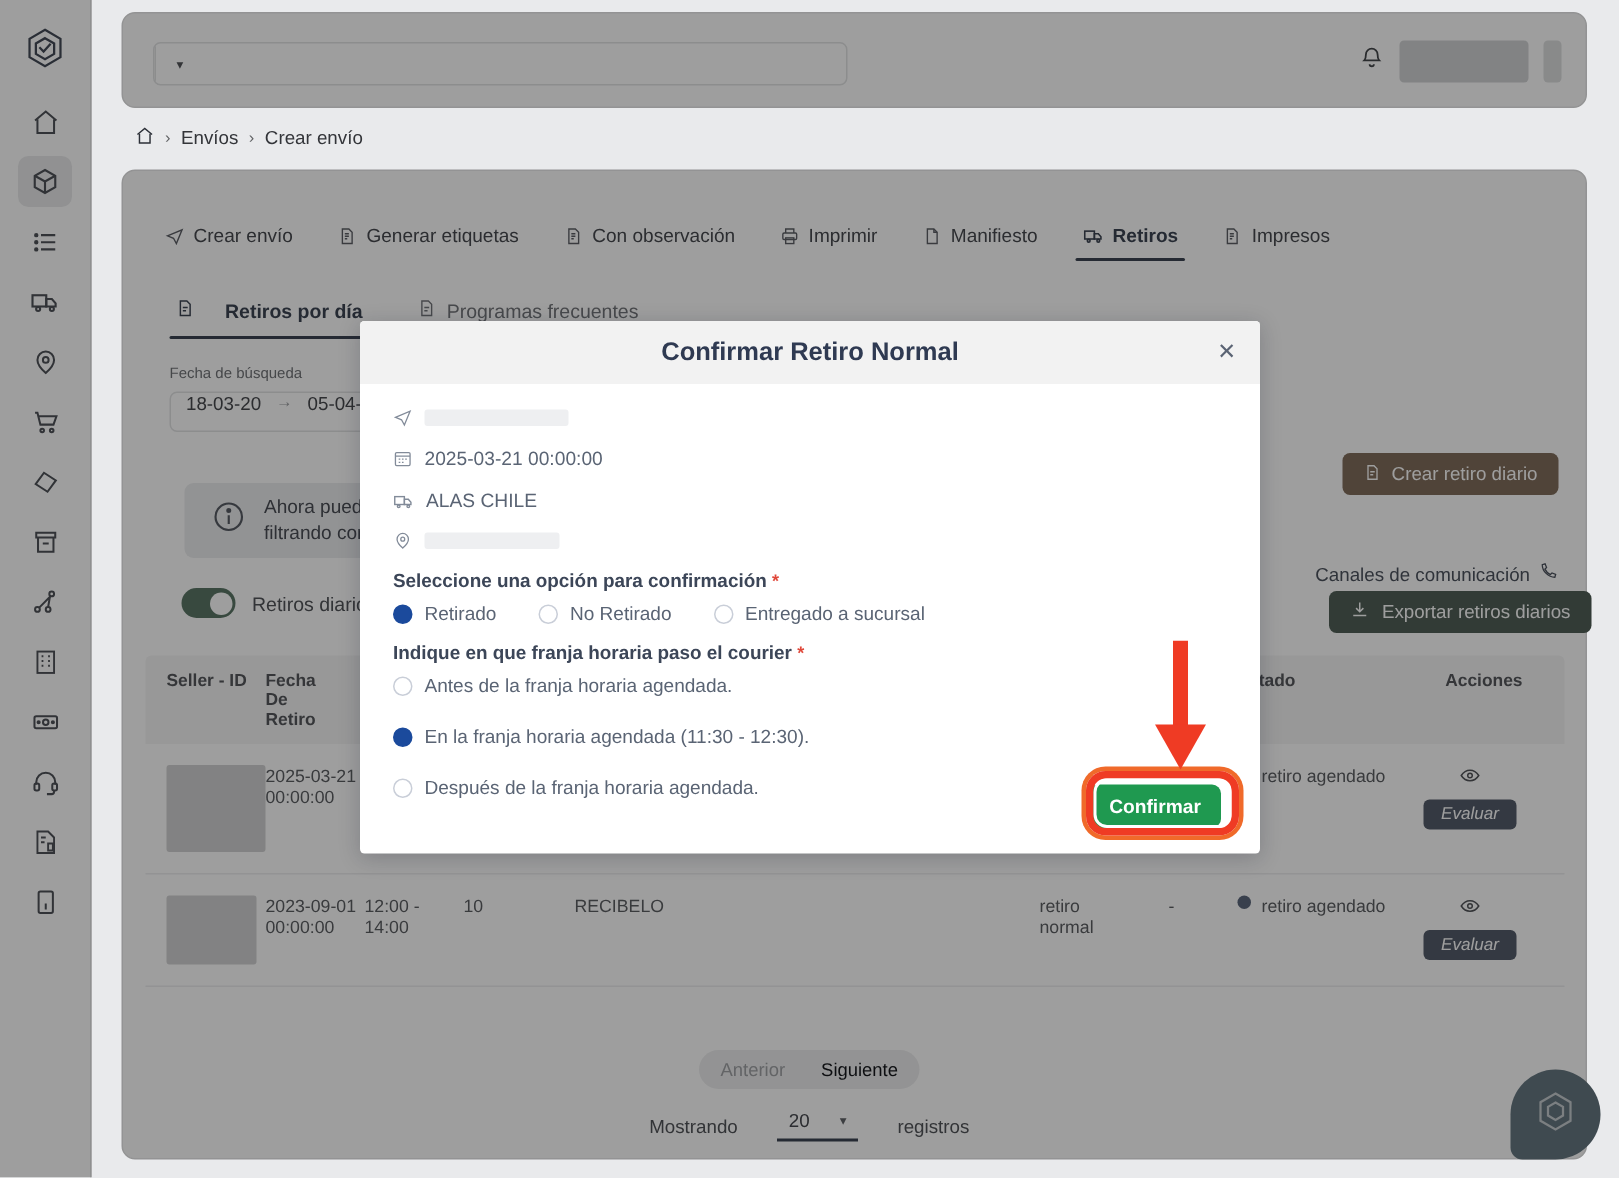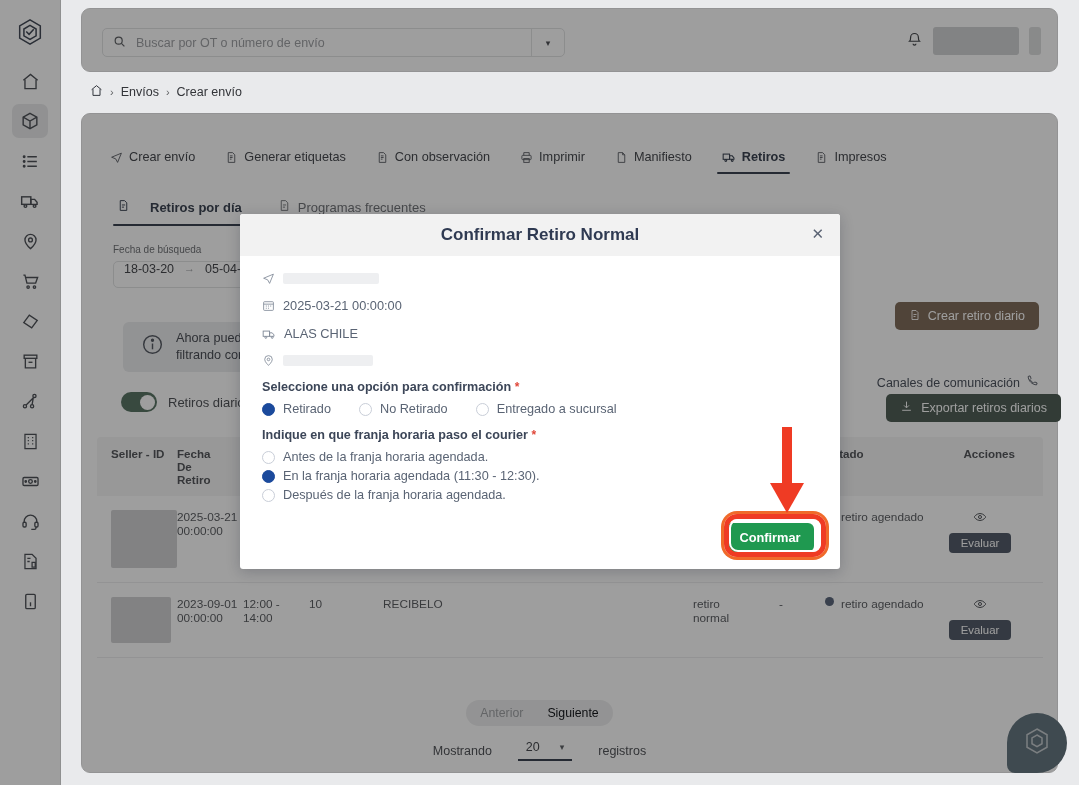--- a/index.html
+++ b/index.html
@@ -184,21 +184,21 @@
   .thead .c8{ }
   .blurcell{ background:#cfd2d7; border-radius:2px; height:14px; }
   .dot{
     display:inline-block; width:9px; height:9px; border-radius:50%;
     background:#3b6bbf; margin-right:7px; vertical-align:1px;
   }
   .est{ display:flex; align-items:flex-start; }
   .eye{ color:#4a5568; text-align:center; }
   .btn-evaluar{
     margin-top:6px; background:#3e5f96; color:#fff; font-size:11.4px;
-    border-radius:4px; padding:4px 0; width:62px; text-align:center;
+    border-radius:4px; padding:4px 0; width:62px; text-align:center;font-style:italic;
   }
   .acc{ display:flex; flex-direction:column; align-items:center; }
 
   
   .pager{
     position:absolute; left:0; right:0; top:700px; display:flex; justify-content:center;
   }
   .pager-pill{
     background:#eceef1; border-radius:14px; display:flex; gap:4px; padding:4px;
     font-size:12.3px;
@@ -251,21 +251,21 @@
   .radio-row{ display:flex; align-items:center; gap:0; margin-bottom:12px; }
   .radio{
     display:flex; align-items:center; gap:8px; font-size:12.7px; color:#5a6474;
     margin-right:28px;
   }
   .rc{
     width:13px; height:13px; border-radius:50%; border:1.5px solid #c9ced8; background:#fff;
     flex:0 0 auto;
   }
   .rc.on{ background:#1b4a9c; border-color:#1b4a9c; }
-  .radio-col{ display:flex; flex-direction:column; gap:5px; margin-bottom:8px; }
+  .radio-col{ display:flex; flex-direction:column; gap:20px; margin-bottom:8px; }
   .radio-col .radio{ margin-right:0; }
 
   .modal-foot{
     position:absolute; left:0; right:0; bottom:0; height:64px;
     display:flex; align-items:center; justify-content:flex-end; padding-right:26px;
   }
   .btn-confirm{
     background:#1f9950; color:#fff; font-size:12.8px; font-weight:bold;
     border-radius:6px; width:88px; height:29px;
     display:flex; align-items:center; justify-content:center;
@@ -420,29 +420,20 @@
               <rect x="6" y="3" width="12" height="18" rx="1.5"></rect>
               <path d="M12 13v5"></path>
             </svg>
         </span>
       </div>
     </div>
   </div>
 
   <div class="topbar">
     <div class="search-wrap">
-      <div class="search-field">
-        <span>
-          <svg width="13" height="13" viewBox="0 0 24 24" fill="none" stroke="#5b6474" stroke-width="2.2">
-              <circle cx="10.5" cy="10.5" r="6.5"></circle>
-              <path d="M15.5 15.5L21 21"></path>
-            </svg>
-        </span>
-        <input type="text" value="" placeholder="Buscar por OT o número de envío" style="">
-      </div>
       <div class="search-caret">
         <span>▾</span>
       </div>
     </div>
     <div class="topbar-right">
       <span class="bell">
         <svg width="17" height="17" viewBox="0 0 24 24" fill="none" stroke="currentColor" stroke-width="1.7">
             <path d="M6.5 9a5.5 5.5 0 1111 0c0 4 1.5 5.5 1.5 5.5H5S6.5 13 6.5 9z"></path>
             <path d="M10 18a2 2 0 004 0"></path>
           </svg>

